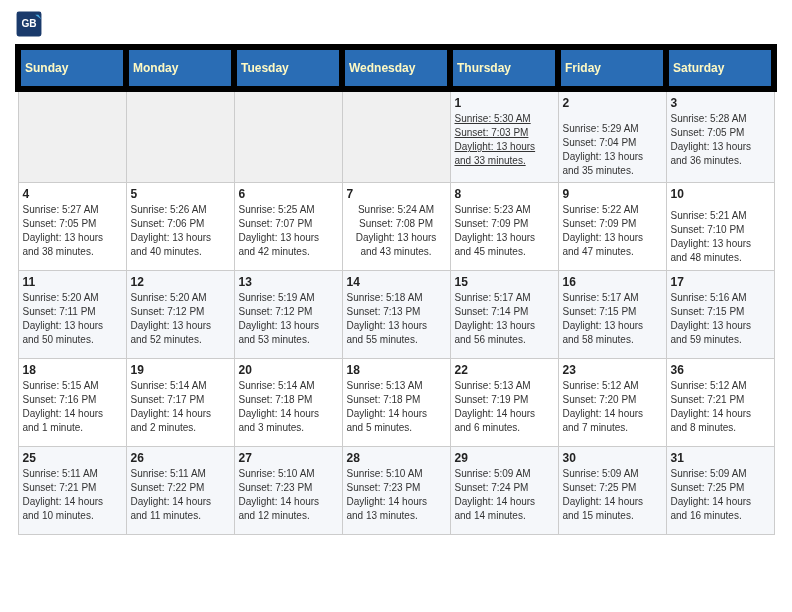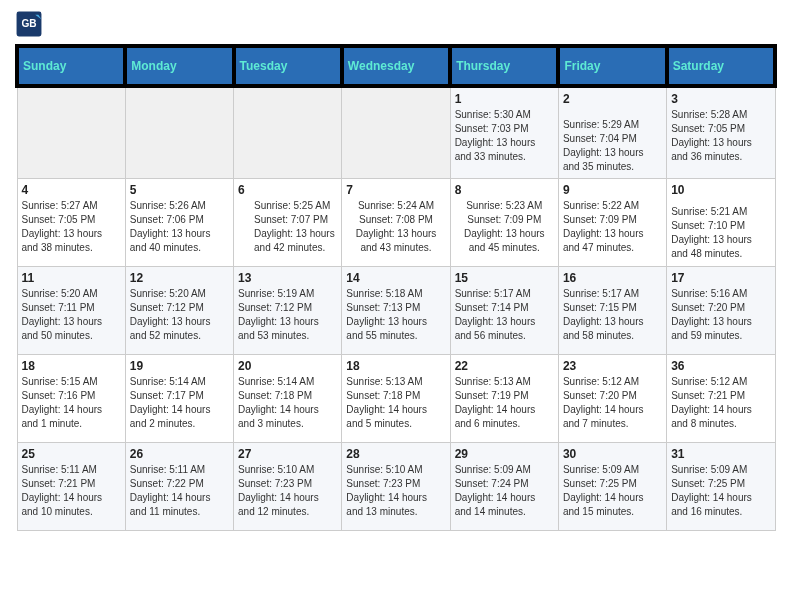--- a/index.html
+++ b/index.html
@@ -47,26 +47,26 @@
       font-size: 15px;
       color: #333;
     }
     table {
       width: 100%;
       border-collapse: collapse;
       table-layout: fixed;
     }
     thead th {
       background-color: #2a6db5;
-      color: #5eead4;
+      color: #fef9c3;
       font-size: 12px;
       font-weight: bold;
       padding: 11px 4px;
       text-align: left;
-      border: 4px solid #000000;
+      border: 6px solid #000000;
     }
     tbody td {
       border: 1px solid #ccc;
       vertical-align: top;
       padding: 4px 4px;
       height: 88px;
       background: #fff;
       font-size: 10.5px;
       color: #222;
     }
@@ -126,21 +126,21 @@
       </tr>
   </thead>
   <tbody id="calendar-body">
   <tr>
         <td class="empty-cell"></td>
         <td class="empty-cell"></td>
         <td class="empty-cell"></td>
         <td class="empty-cell"></td>
         <td>
           <span class="day-num">1</span>
-          <div class="day-info" style="white-space: pre-line;">Sunrise: 5:30 AM
+          <div class="day-info" style="white-space: pre-line; text-decoration: underline;">Sunrise: 5:30 AM
 Sunset: 7:03 PM
 Daylight: 13 hours
 and 33 minutes.</div>
         </td>
         <td>
           <span class="day-num">2</span>
           <div class="day-info" style="white-space: pre-line; margin-top: 12px;">Sunrise: 5:29 AM
 Sunset: 7:04 PM
 Daylight: 13 hours
 and 35 minutes.</div>
@@ -163,35 +163,35 @@
         </td>
         <td>
           <span class="day-num">5</span>
           <div class="day-info" style="white-space: pre-line;">Sunrise: 5:26 AM
 Sunset: 7:06 PM
 Daylight: 13 hours
 and 40 minutes.</div>
         </td>
         <td>
           <span class="day-num">6</span>
-          <div class="day-info" style="white-space: pre-line; margin-left: 16px;">Sunrise: 5:25 AM
+          <div class="day-info" style="white-space: pre-line;">Sunrise: 5:25 AM
 Sunset: 7:07 PM
 Daylight: 13 hours
 and 42 minutes.</div>
         </td>
         <td>
           <span class="day-num">7</span>
           <div class="day-info" style="white-space: pre-line; text-align: center;">Sunrise: 5:24 AM
 Sunset: 7:08 PM
 Daylight: 13 hours
 and 43 minutes.</div>
         </td>
         <td>
           <span class="day-num">8</span>
-          <div class="day-info" style="white-space: pre-line; text-align: center;">Sunrise: 5:23 AM
+          <div class="day-info" style="white-space: pre-line;">Sunrise: 5:23 AM
 Sunset: 7:09 PM
 Daylight: 13 hours
 and 45 minutes.</div>
         </td>
         <td>
           <span class="day-num">9</span>
           <div class="day-info" style="white-space: pre-line;">Sunrise: 5:22 AM
 Sunset: 7:09 PM
 Daylight: 13 hours
 and 47 minutes.</div>
@@ -243,21 +243,21 @@
         <td>
           <span class="day-num">16</span>
           <div class="day-info" style="white-space: pre-line;">Sunrise: 5:17 AM
 Sunset: 7:15 PM
 Daylight: 13 hours
 and 58 minutes.</div>
         </td>
         <td>
           <span class="day-num">17</span>
           <div class="day-info" style="white-space: pre-line;">Sunrise: 5:16 AM
-Sunset: 7:20 PM
+Sunset: 7:15 PM
 Daylight: 13 hours
 and 59 minutes.</div>
         </td>
       </tr>
       <tr>
         <td>
           <span class="day-num">18</span>
           <div class="day-info" style="white-space: pre-line;">Sunrise: 5:15 AM
 Sunset: 7:16 PM
 Daylight: 14 hours

